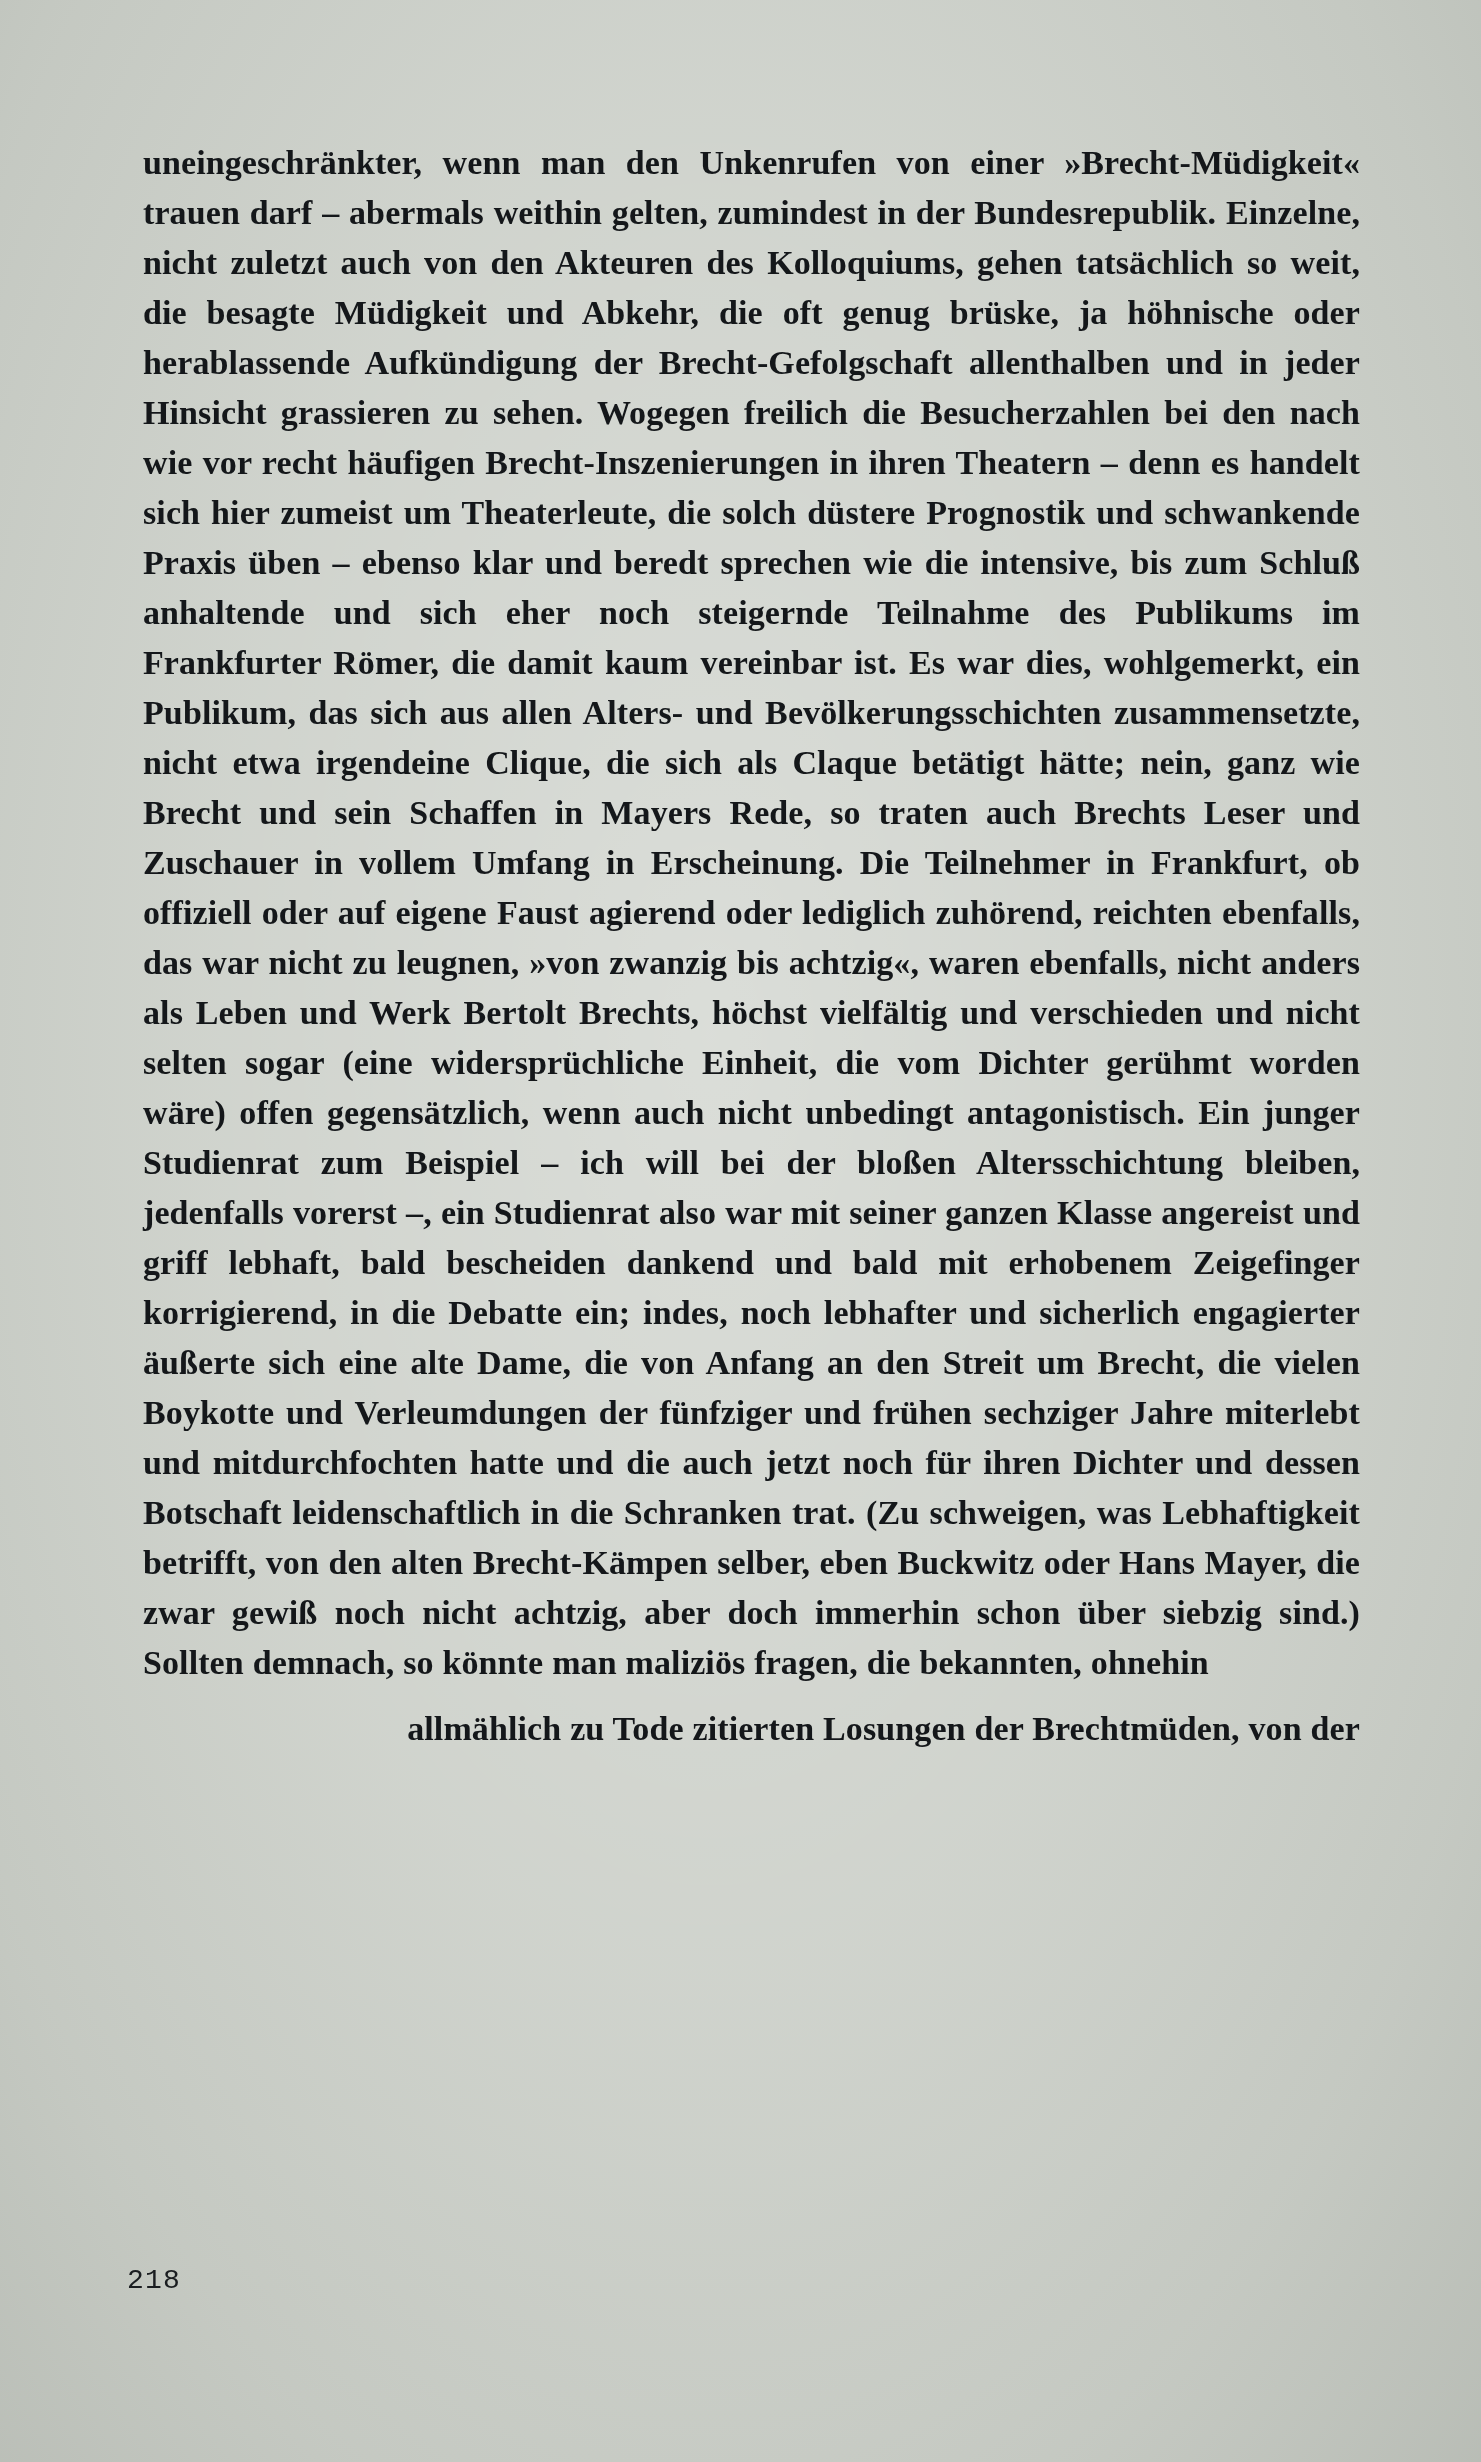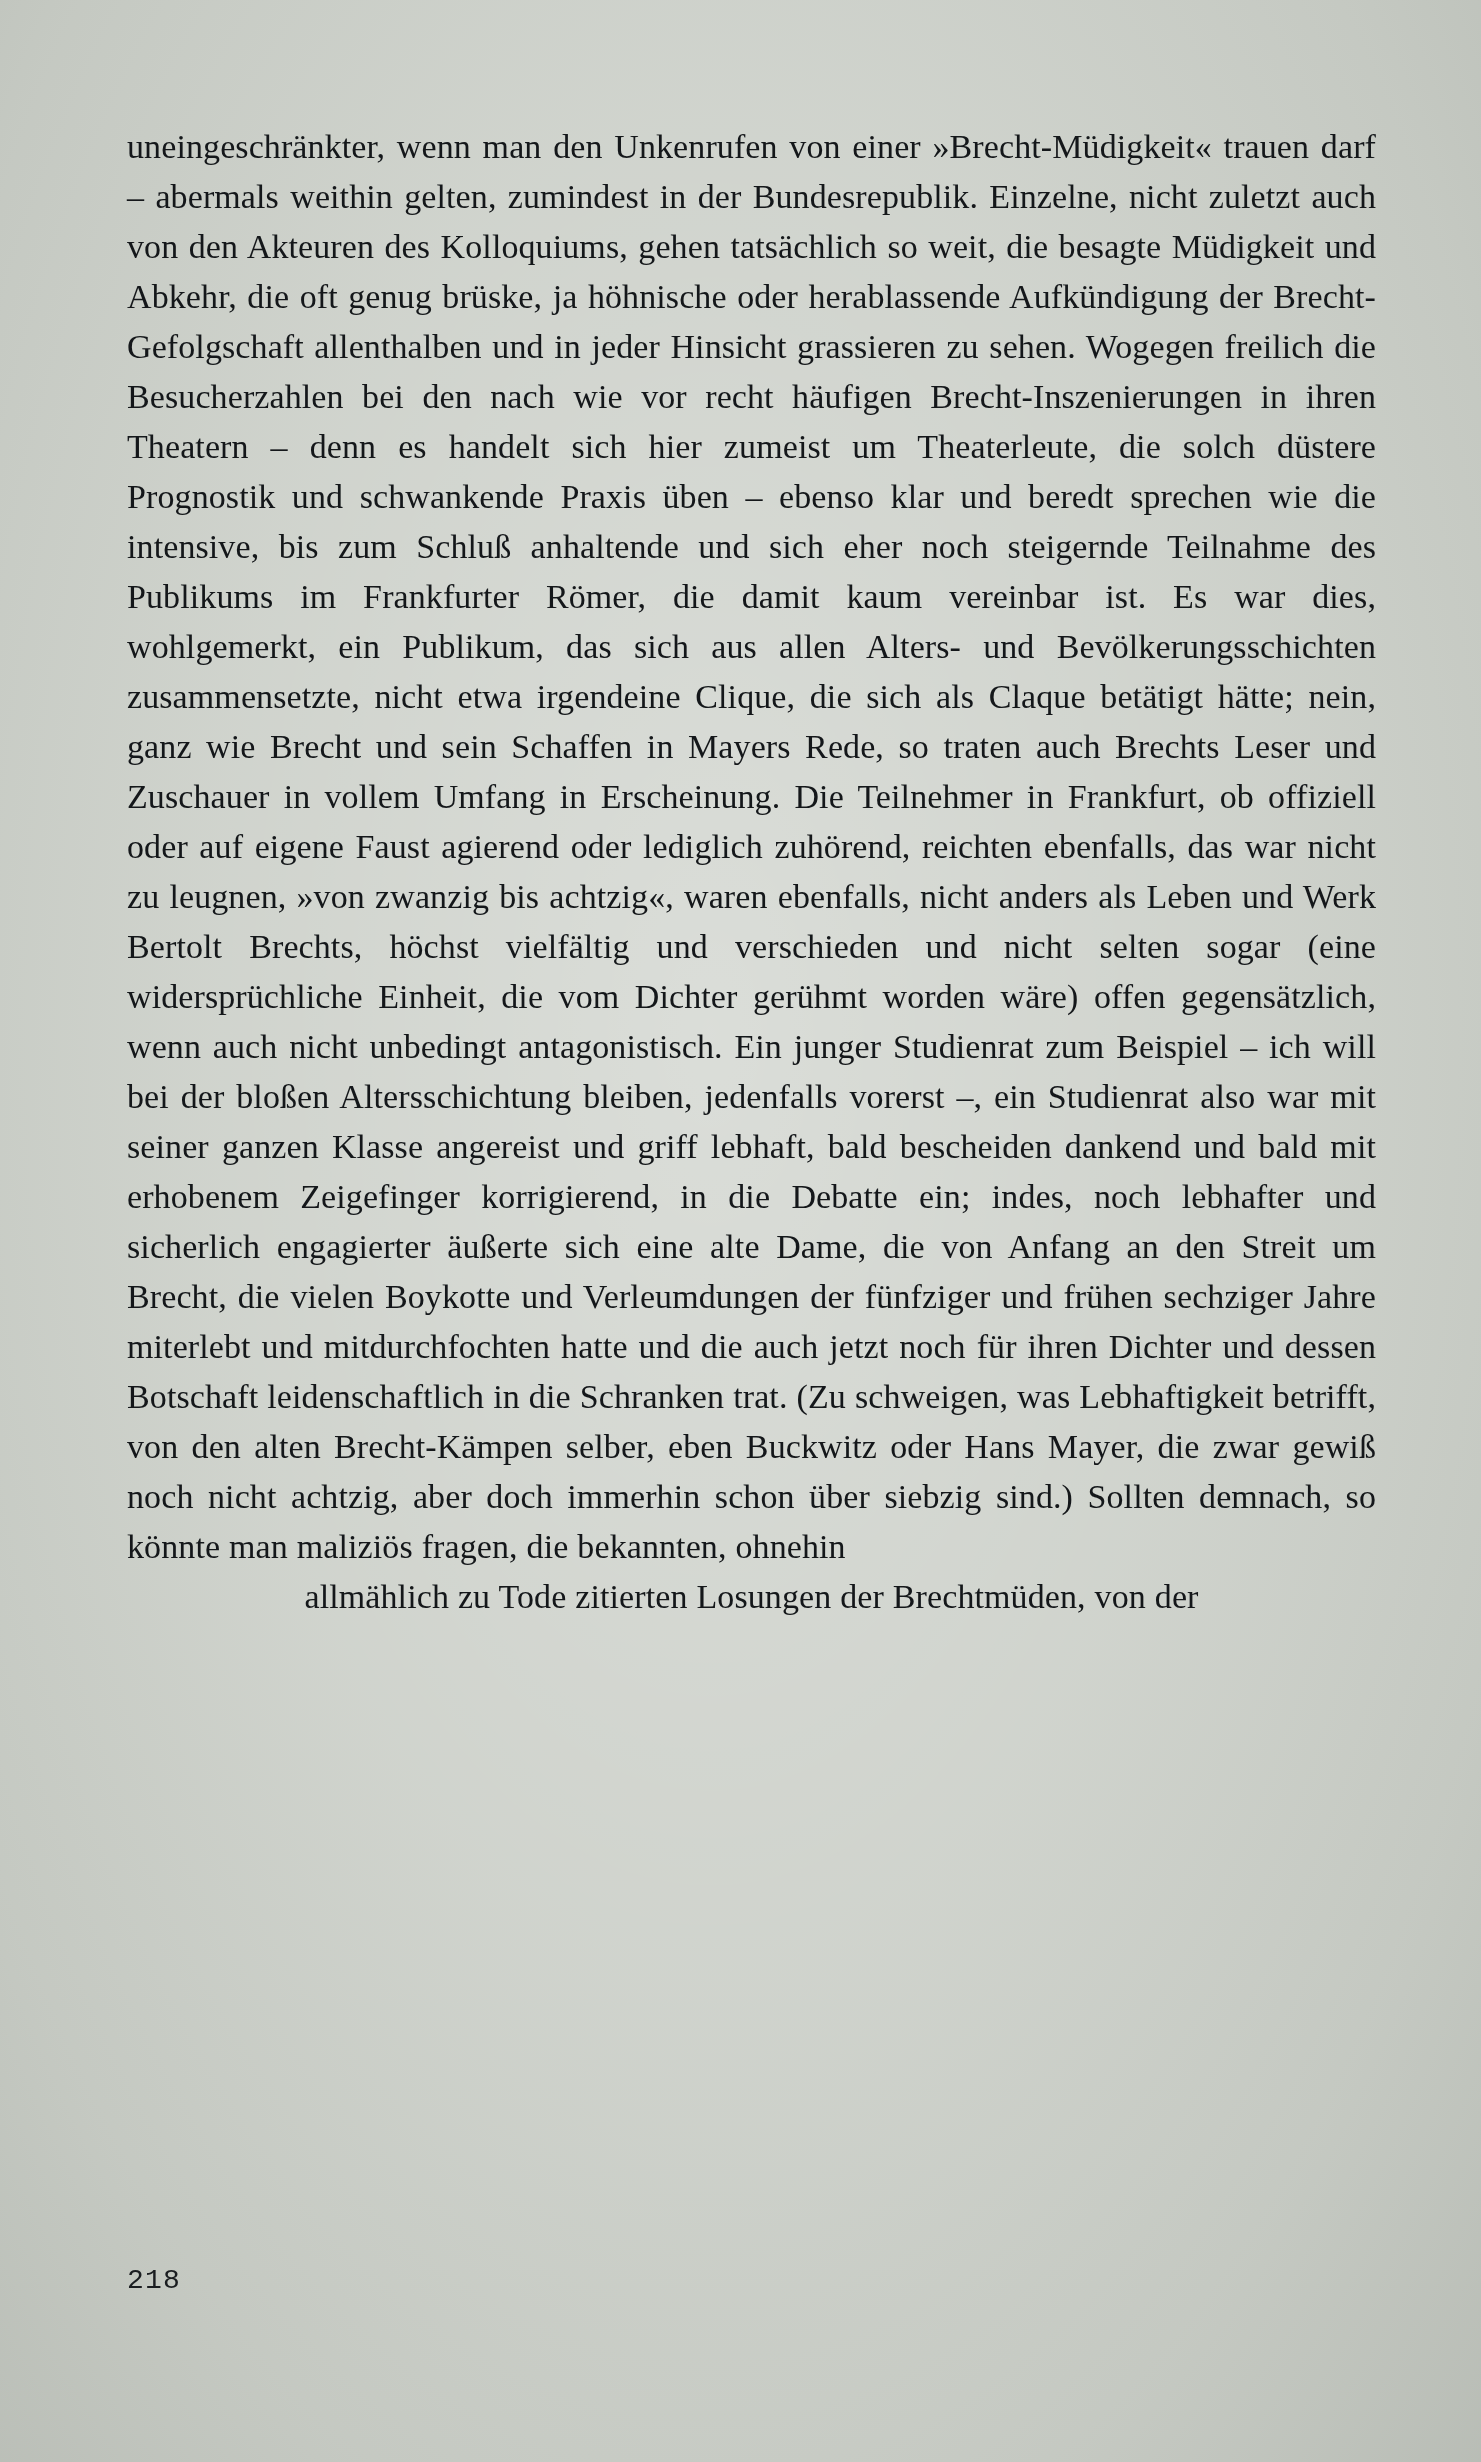--- a/index.html
+++ b/index.html
@@ -35,25 +35,26 @@
     width: 1249px;
     text-align: justify;
     text-justify: inter-word;
     color: #14171a;
     font-size: 34px;
     line-height: 50px;
     letter-spacing: 0.1px;
     word-spacing: 0.3px;
   }
   .text-block p {
-    margin: 0;
+    margin: 16px;
     text-indent: 0;
+    font-weight: bold;
   }
   .last-line {
-    text-align: center;
+    text-align: right;
   }
   .folio {
     position: absolute;
     left: 127px;
     top: 2265px;
     font-size: 28px;
     color: #1a1d20;
     letter-spacing: 1.2px;
     font-variant-numeric: oldstyle-nums;
     font-family: Liberation Mono, monospace;

